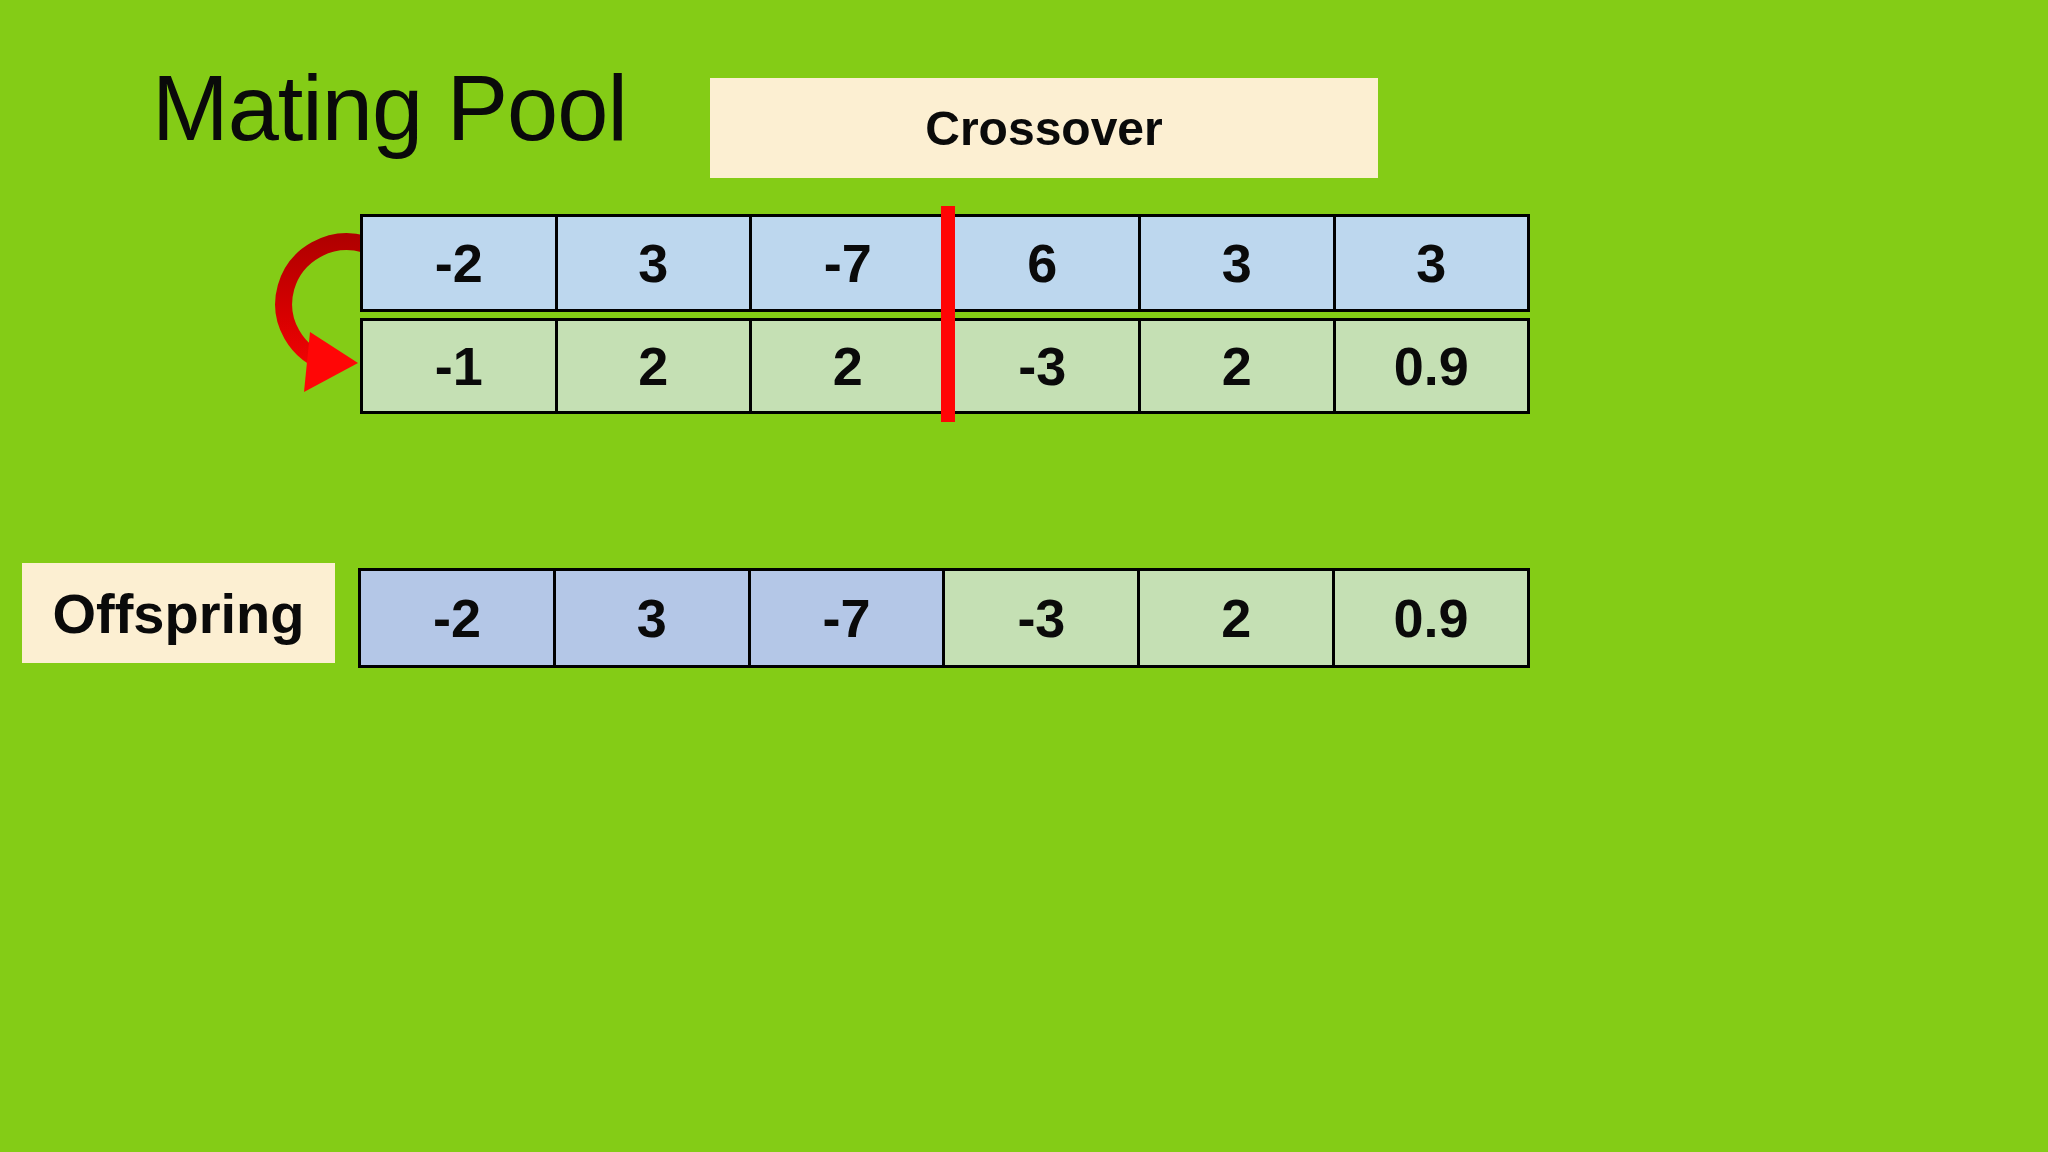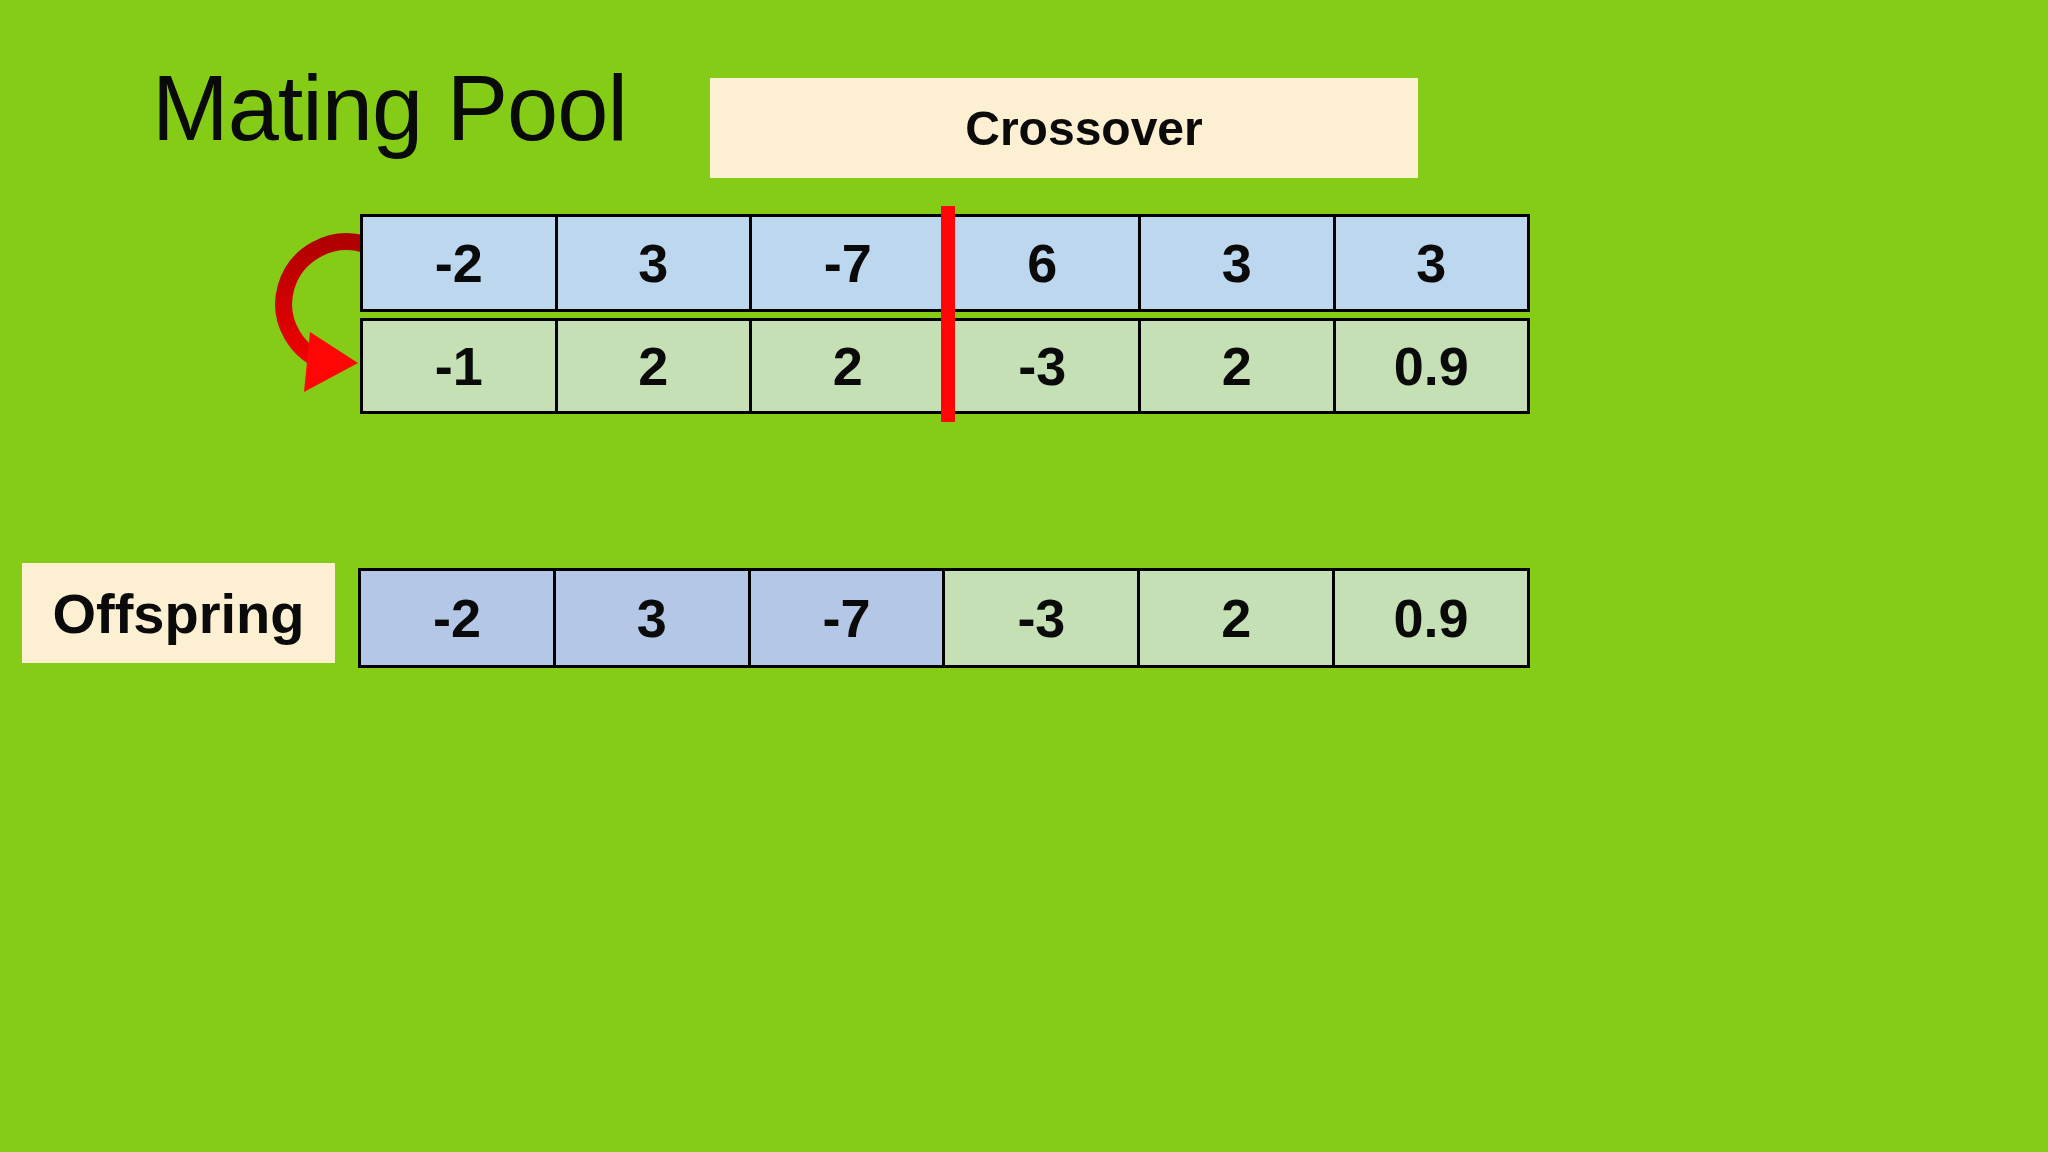--- a/index.html
+++ b/index.html
@@ -37,21 +37,20 @@
     justify-content: center;
     color: #0a0a0a;
     font-weight: 700;
   }
   .crossover-box {
     left: 710px;
     top: 78px;
     width: 668px;
     height: 100px;
     font-size: 48px;
-    padding-left: 40px;
   }
   .offspring-box {
     left: 22px;
     top: 563px;
     width: 313px;
     height: 100px;
     font-size: 56px;
   }
 
   

